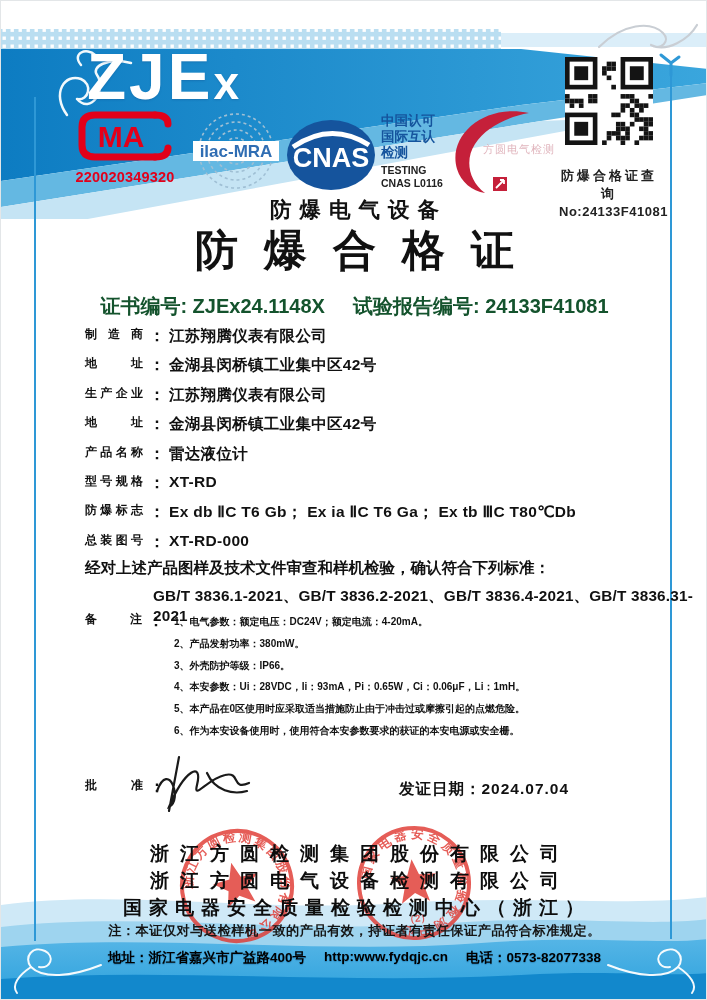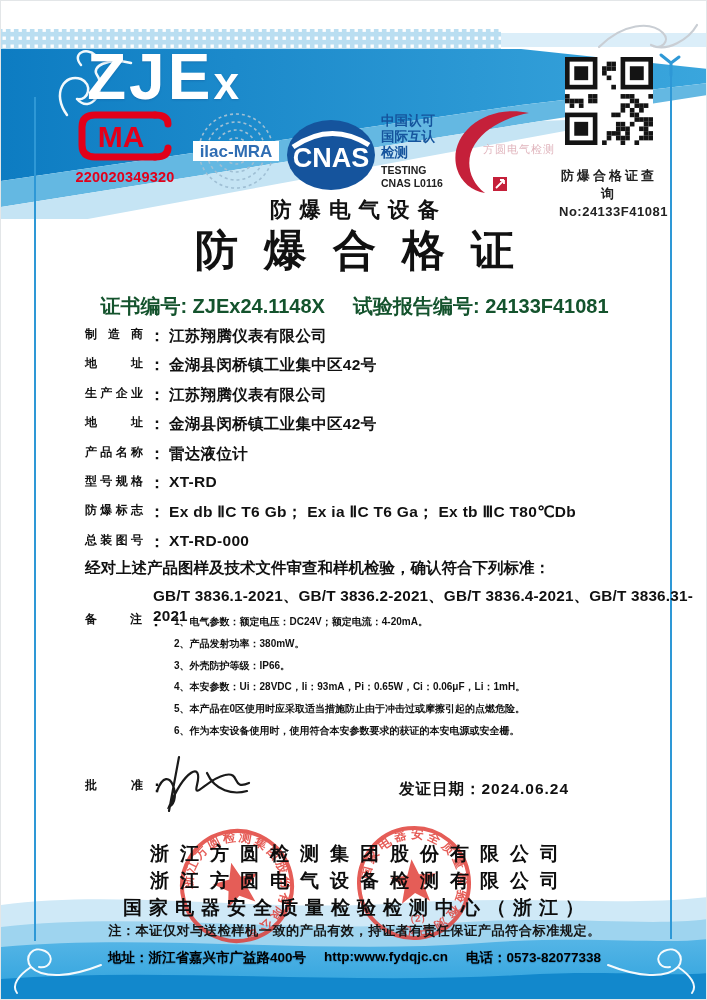--- a/index.html
+++ b/index.html
@@ -314,21 +314,21 @@
     </div>
   </div>
 
   <div class="approve-row">
     <span class="flabel">批准</span>
     <span class="fcolon">：</span>
   </div>
   <svg class="sig" width="120" height="66" viewBox="0 0 120 66">
     <path d="M8,40 C20,8 34,50 20,56 C36,18 54,10 48,34 C44,50 58,28 76,24 C92,20 82,40 100,32 M30,6 L20,60 M58,22 C66,40 84,44 98,40" fill="none" stroke="#1a1a1a" stroke-width="2.2" stroke-linecap="round"></path>
   </svg>
-  <div class="date-issue">发证日期：2024.06.24</div>
+  <div class="date-issue">发证日期：2024.07.04</div>
 
   <svg class="seal seal-left" width="120" height="120" viewBox="0 0 120 120">
     <defs>
         <path id="ringL" d="M60,60 m-45,0 a45,45 0 1,1 90,0 a45,45 0 1,1 -90,0"></path>
       </defs>
     <circle cx="60" cy="60" r="55" fill="none" stroke="#e03a33" stroke-width="4"></circle>
     <polygon points="60,36 65.9,51.9 82.8,52.6 69.5,63.1 74.1,79.4 60,70 45.9,79.4 50.5,63.1 37.2,52.6 54.1,51.9" fill="#e03a33"></polygon>
     <text font-size="12.5" fill="#e03a33" letter-spacing="2.5" font-weight="bold" font-family="Liberation Sans, sans-serif">
       <textPath href="#ringL" startOffset="8">浙江方圆检测集团股份有限公司</textPath>
     </text>

